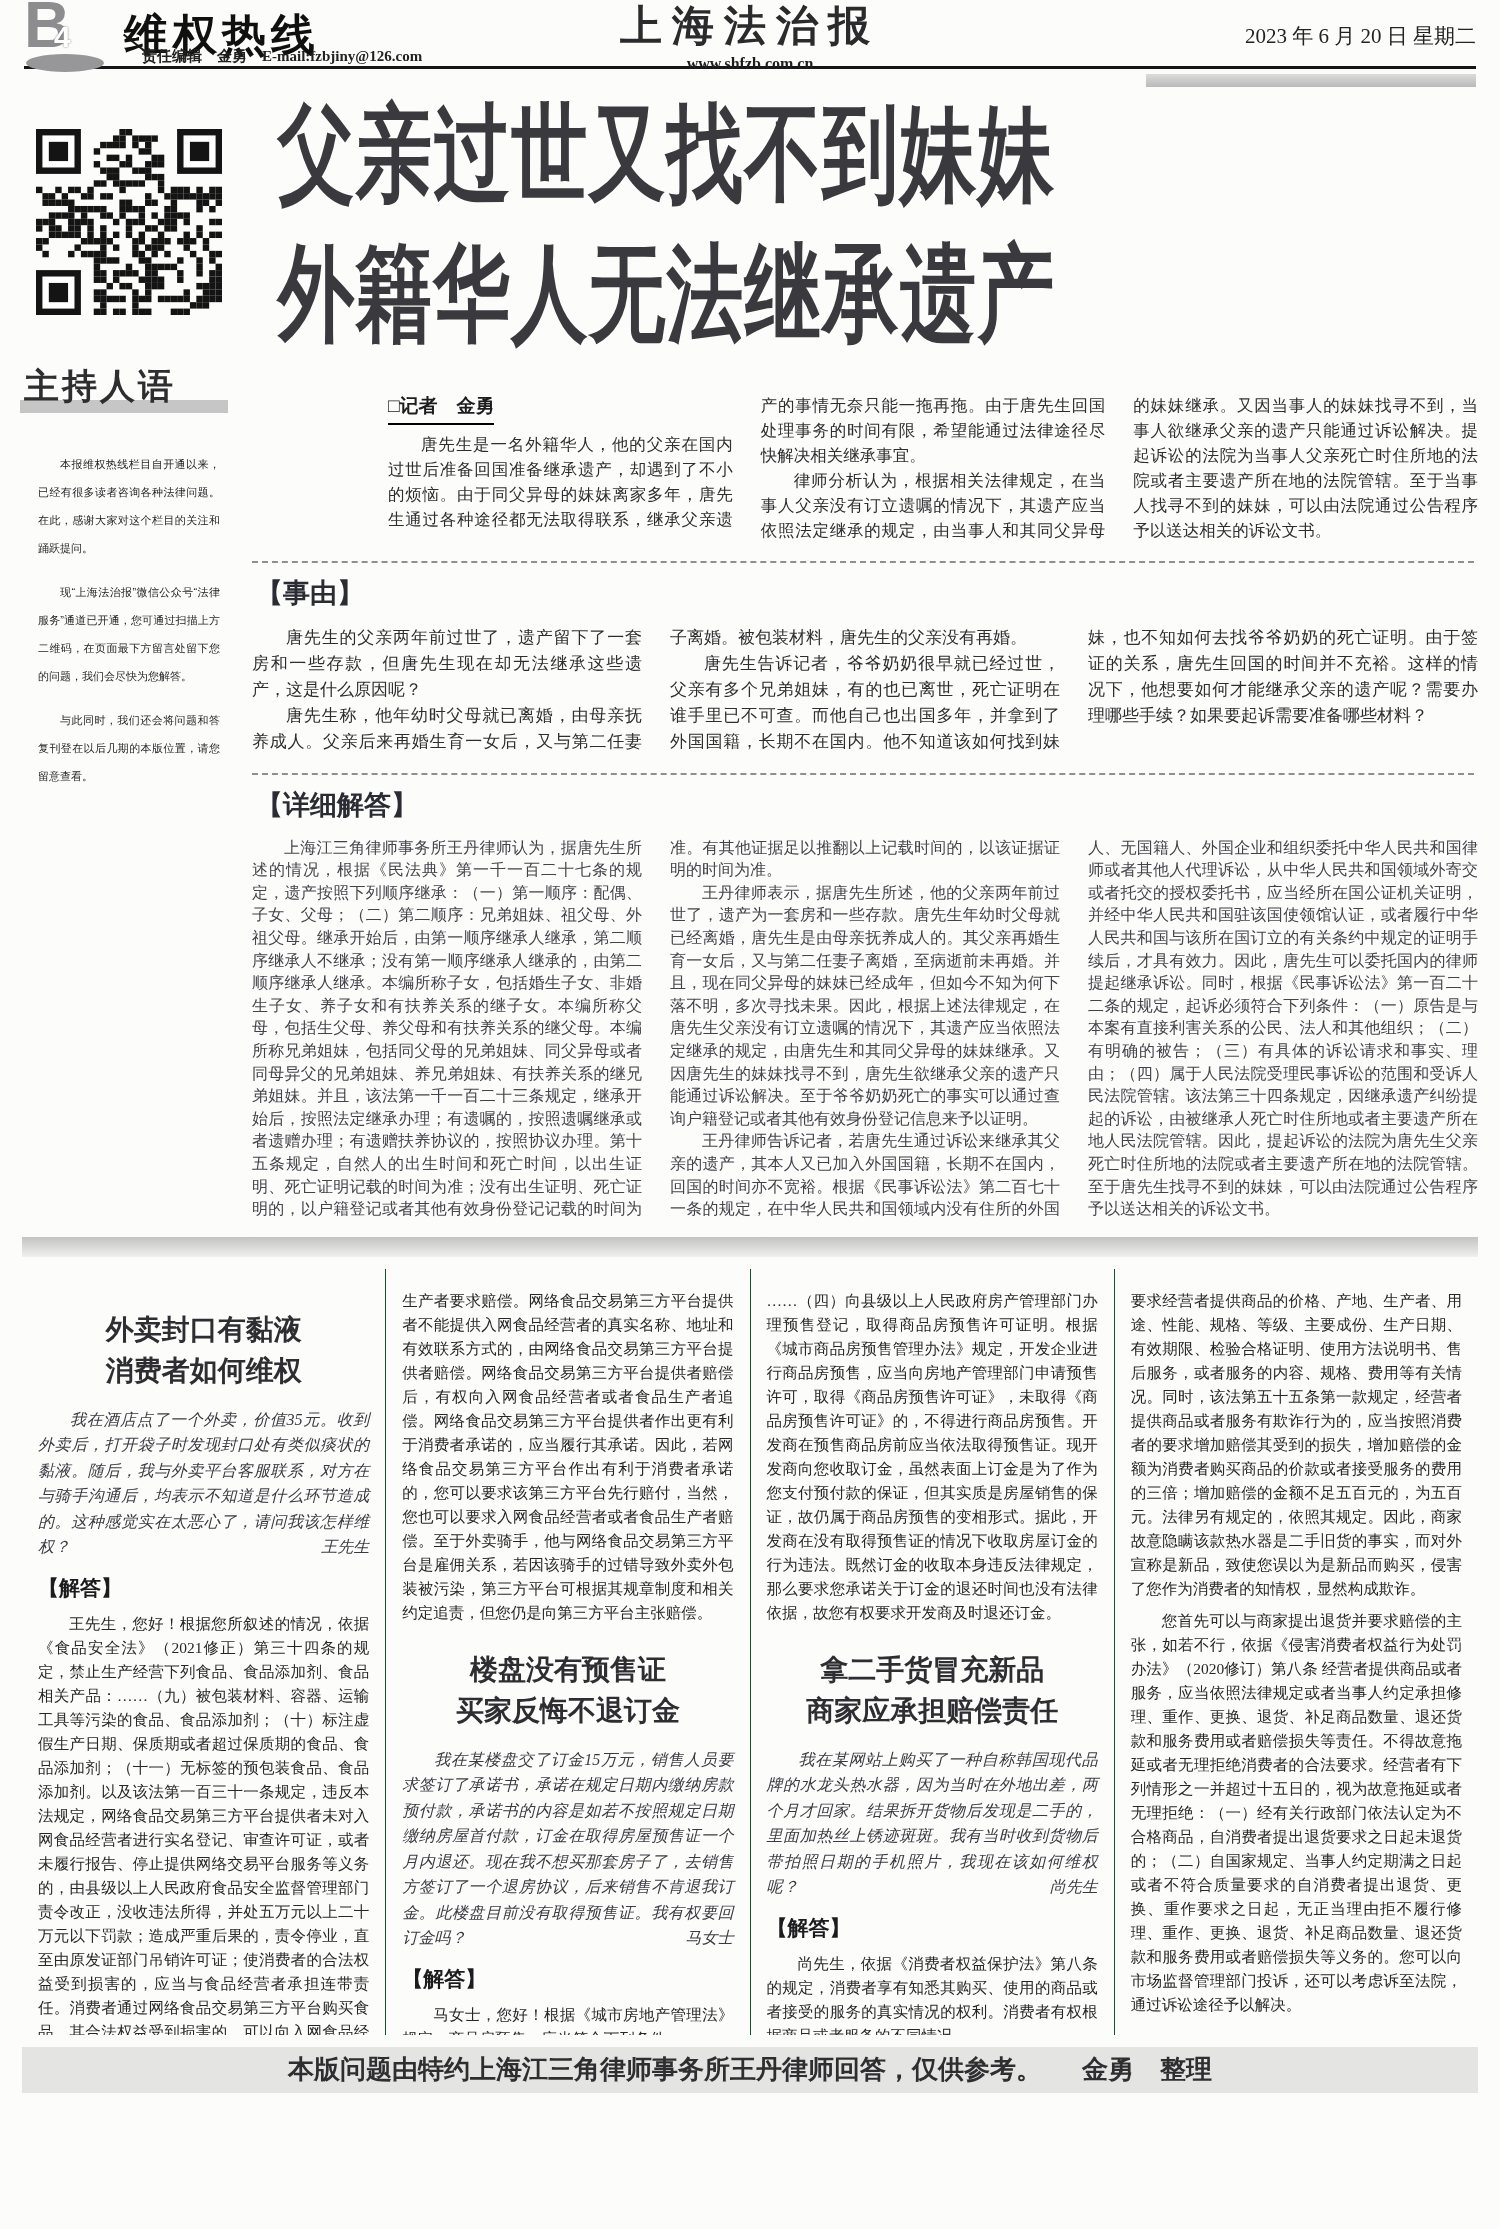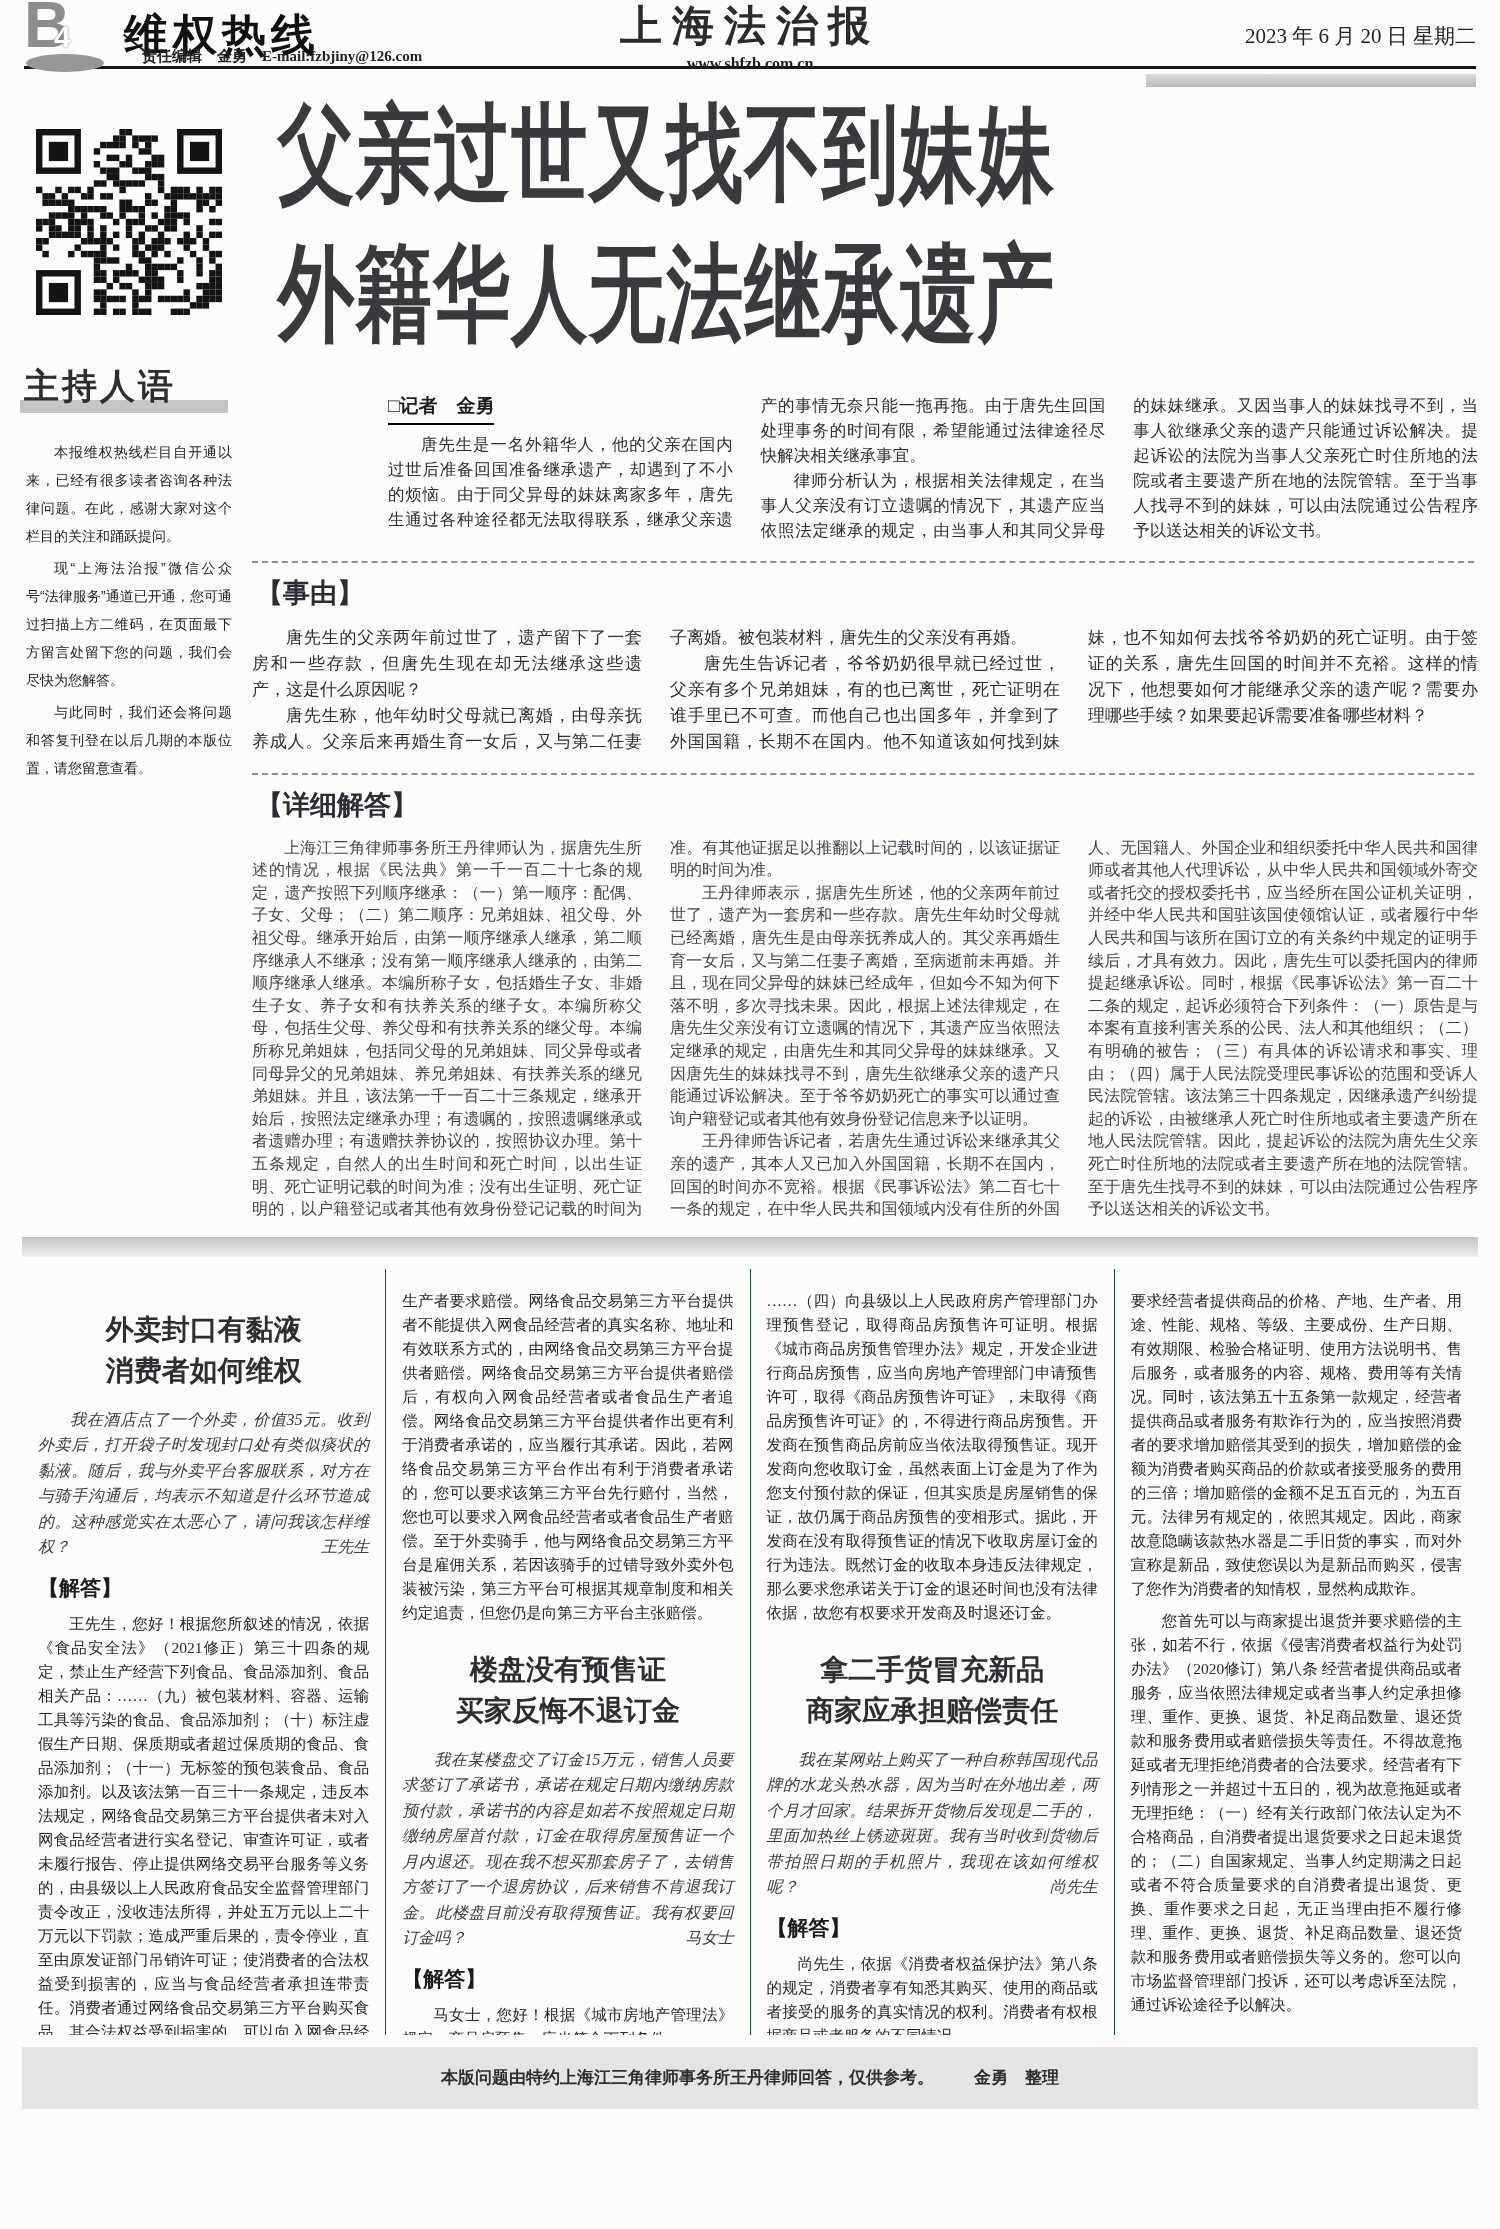--- a/index.html
+++ b/index.html
@@ -19,21 +19,21 @@
   .masthead .mh-url{font-size:16px;font-weight:bold;color:#1d1d1f;margin-top:1px;}
   .hdr-date{position:absolute;right:0;top:22px;font-size:21px;color:#232325;}
   .date-bar{position:absolute;right:24px;top:74px;width:330px;height:13px;background:linear-gradient(#dcdcdc,#b9b9b9);}
   
   .content{display:flex;gap:16px;padding:14px 22px 0 22px;}
   .side{width:214px;flex:none;}
   .qr-box{margin:46px 6px 34px 14px;width:186px;height:186px;}
   .host-label{font-family:"Liberation Sans",sans-serif;font-weight:bold;font-size:35px;letter-spacing:3px;
               position:relative;display:inline-block;margin:10px 0 24px 2px;z-index:0;}
   .host-label::after{content:"";position:absolute;left:-4px;right:-52px;bottom:-3px;height:13px;background:#c6c6c6;z-index:-1;}
-  .side p{margin:4px;font-family:"Liberation Sans",sans-serif;font-size:14px;line-height:28px;
+  .side p{margin:16px;font-family:"Liberation Sans",sans-serif;font-size:11px;line-height:28px;
           text-align:justify;text-indent:2em;color:#1f1f22;}
   .main{flex:1;min-width:0;}
   .headline{font-family:"Liberation Sans",sans-serif;font-weight:bold;color:#3a3a3e;font-size:106px;line-height:1.3;
             white-space:nowrap;transform:scaleX(.72);transform-origin:0 0;margin:2px 0 0 26px;letter-spacing:2px;}
   .byline{font-family:"Liberation Sans",sans-serif;font-weight:bold;font-size:19px;margin:0 0 14px 0;color:#1d1d1f;}
   .byline span{border-bottom:2px solid #000000;padding-bottom:7px;}
   .lead-cols{column-count:3;column-gap:28px;margin:30px 0 0 136px;font-size:16.5px;line-height:25px;text-align:justify;}
   .lead-cols p{margin:0;text-indent:2em;}
   .hr-dash{border:0;border-top:2px dashed #8f8f8f;margin:18px 4px 12px 0;}
   .sec-head{font-family:"Liberation Serif",serif;font-weight:bold;font-size:27px;color:#2b2c33;margin:8px 0 14px 4px;}
@@ -50,23 +50,23 @@
   .qa-title{font-family:"Liberation Sans",sans-serif;font-weight:bold;font-size:28px;line-height:41px;
             text-align:center;color:#2d2d32;margin:24px 0 16px 0;}
   .qa-title.first{margin-top:40px;}
   .question{font-style:italic;font-size:16px;line-height:25.5px;text-align:justify;text-indent:2em;
             color:#3a3a42;margin:0 0 4px 0;}
   .asker{float:right;font-style:italic;}
   .ans-label{font-family:"Liberation Sans",sans-serif;font-weight:bold;font-size:21px;margin:14px 0 10px 0;color:#1c1c1e;}
   .answer{font-size:15.5px;line-height:24px;text-align:justify;text-indent:2em;margin:0 0 8px 0;color:#27272a;}
   .answer.cont{text-indent:0;margin-top:20px;}
   
-  .foot{height:62px;margin:12px 22px 0 22px;background:#e4e4e3;display:flex;align-items:center;
+  .foot{height:46px;margin:12px 22px 0 22px;background:#e4e4e3;display:flex;align-items:center;
         justify-content:center;gap:40px;font-family:"Liberation Sans",sans-serif;font-weight:bold;
-        font-size:17px;color:#2e2e31;}
+        font-size:26px;color:#2e2e31;}
 </style>
 </head>
 <body>
 
 <div class="page">
 
   <div class="hdr">
     <div class="emblem">
       <div class="shadow"></div>
       <div class="b">B</div>

